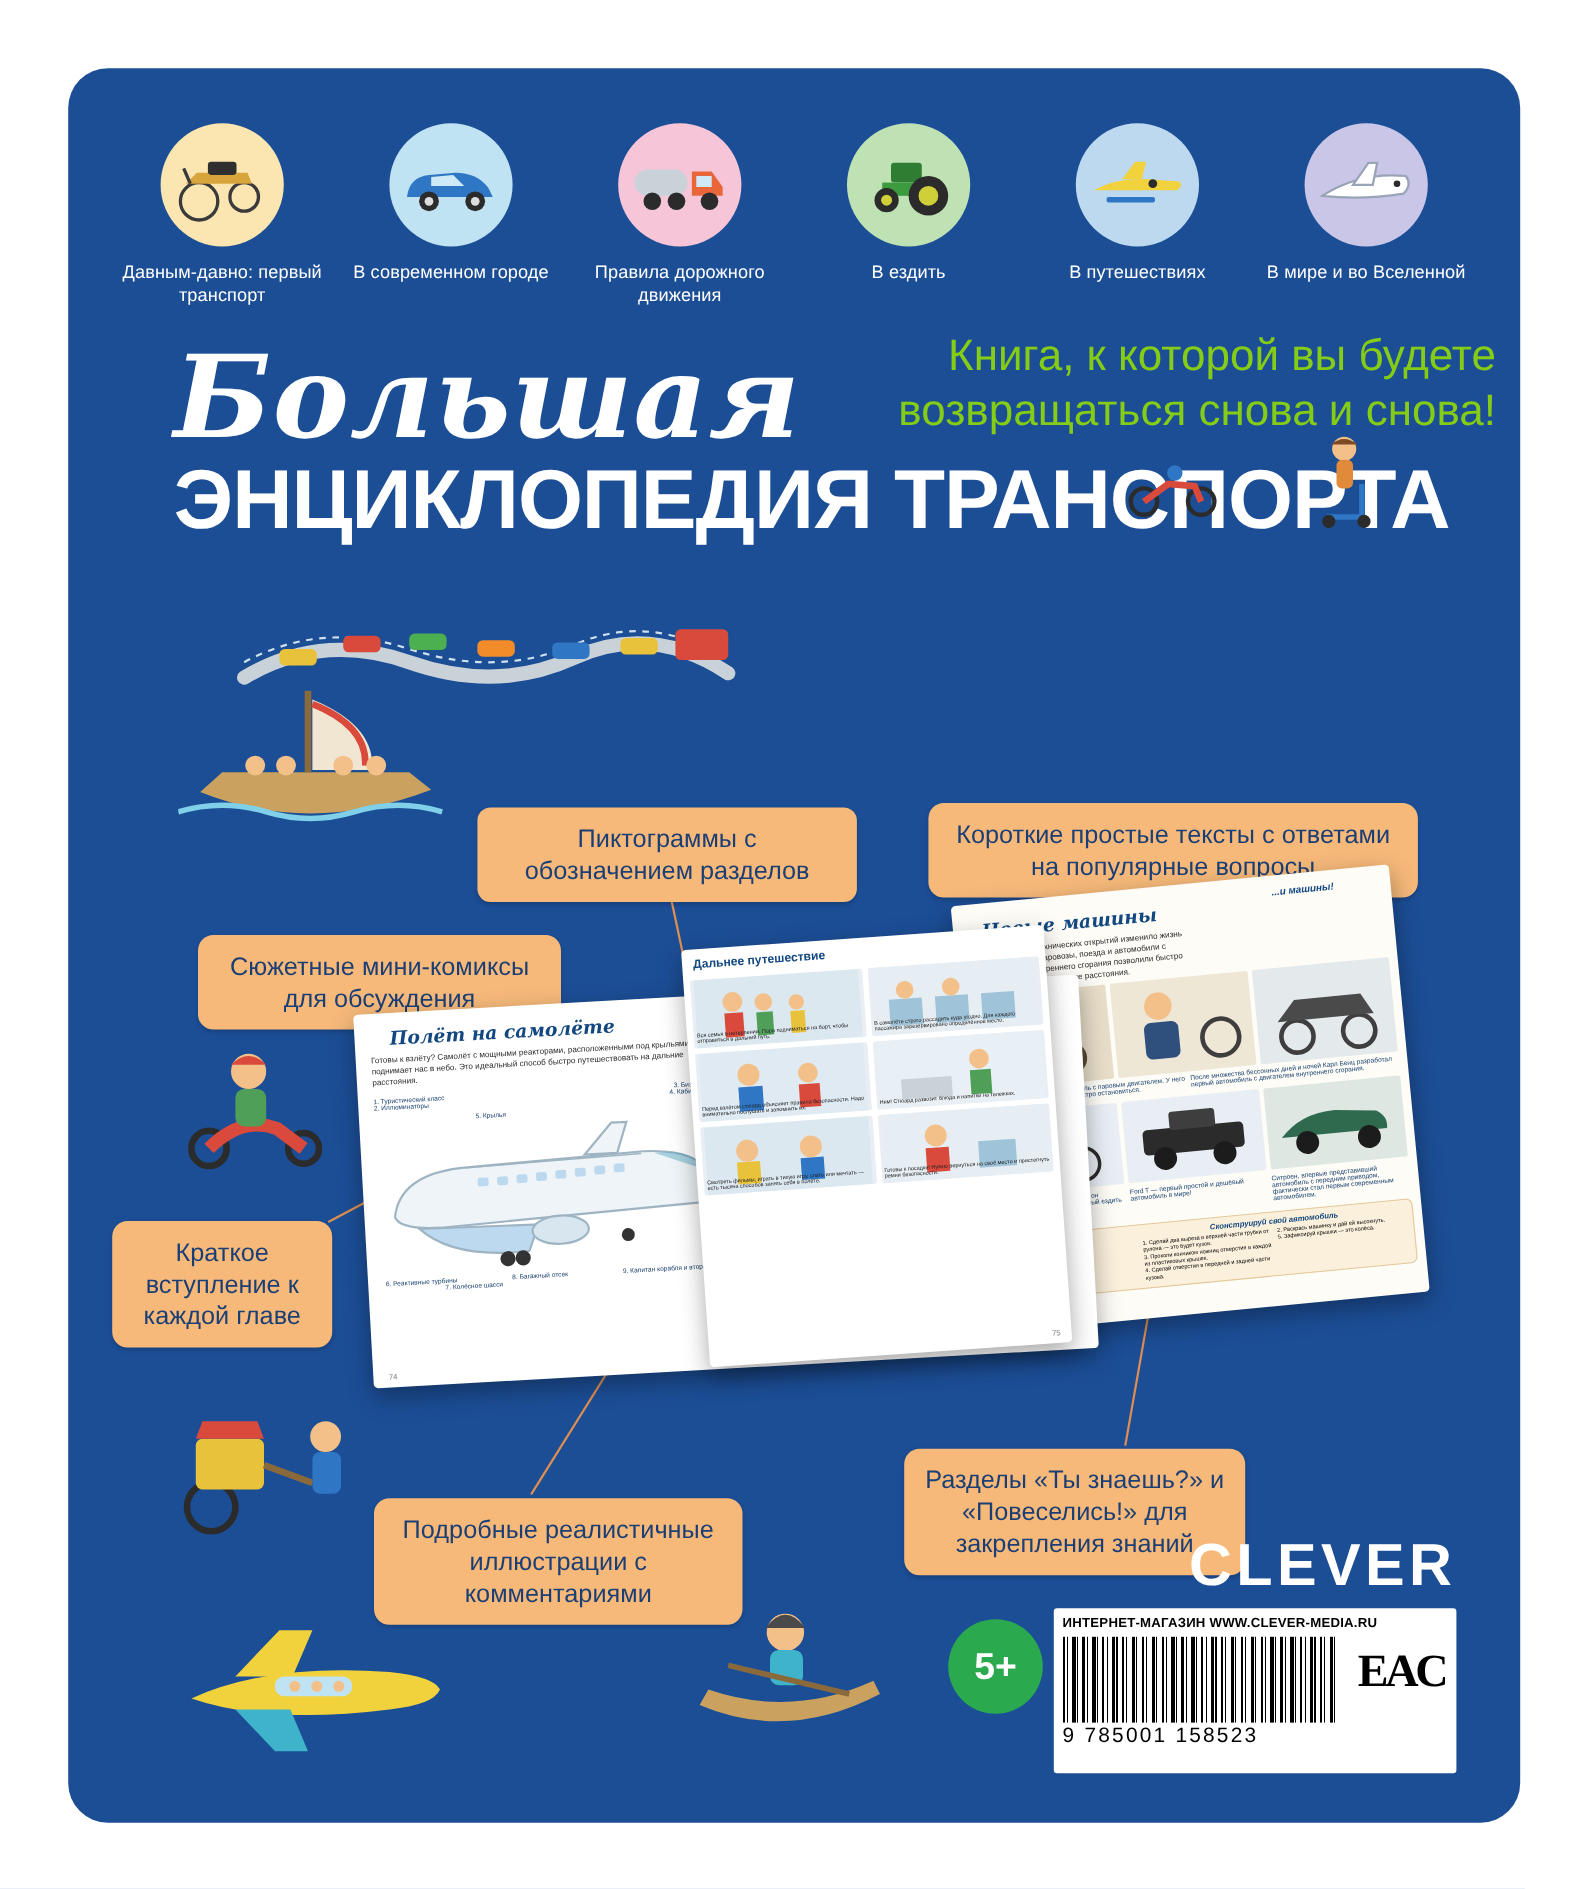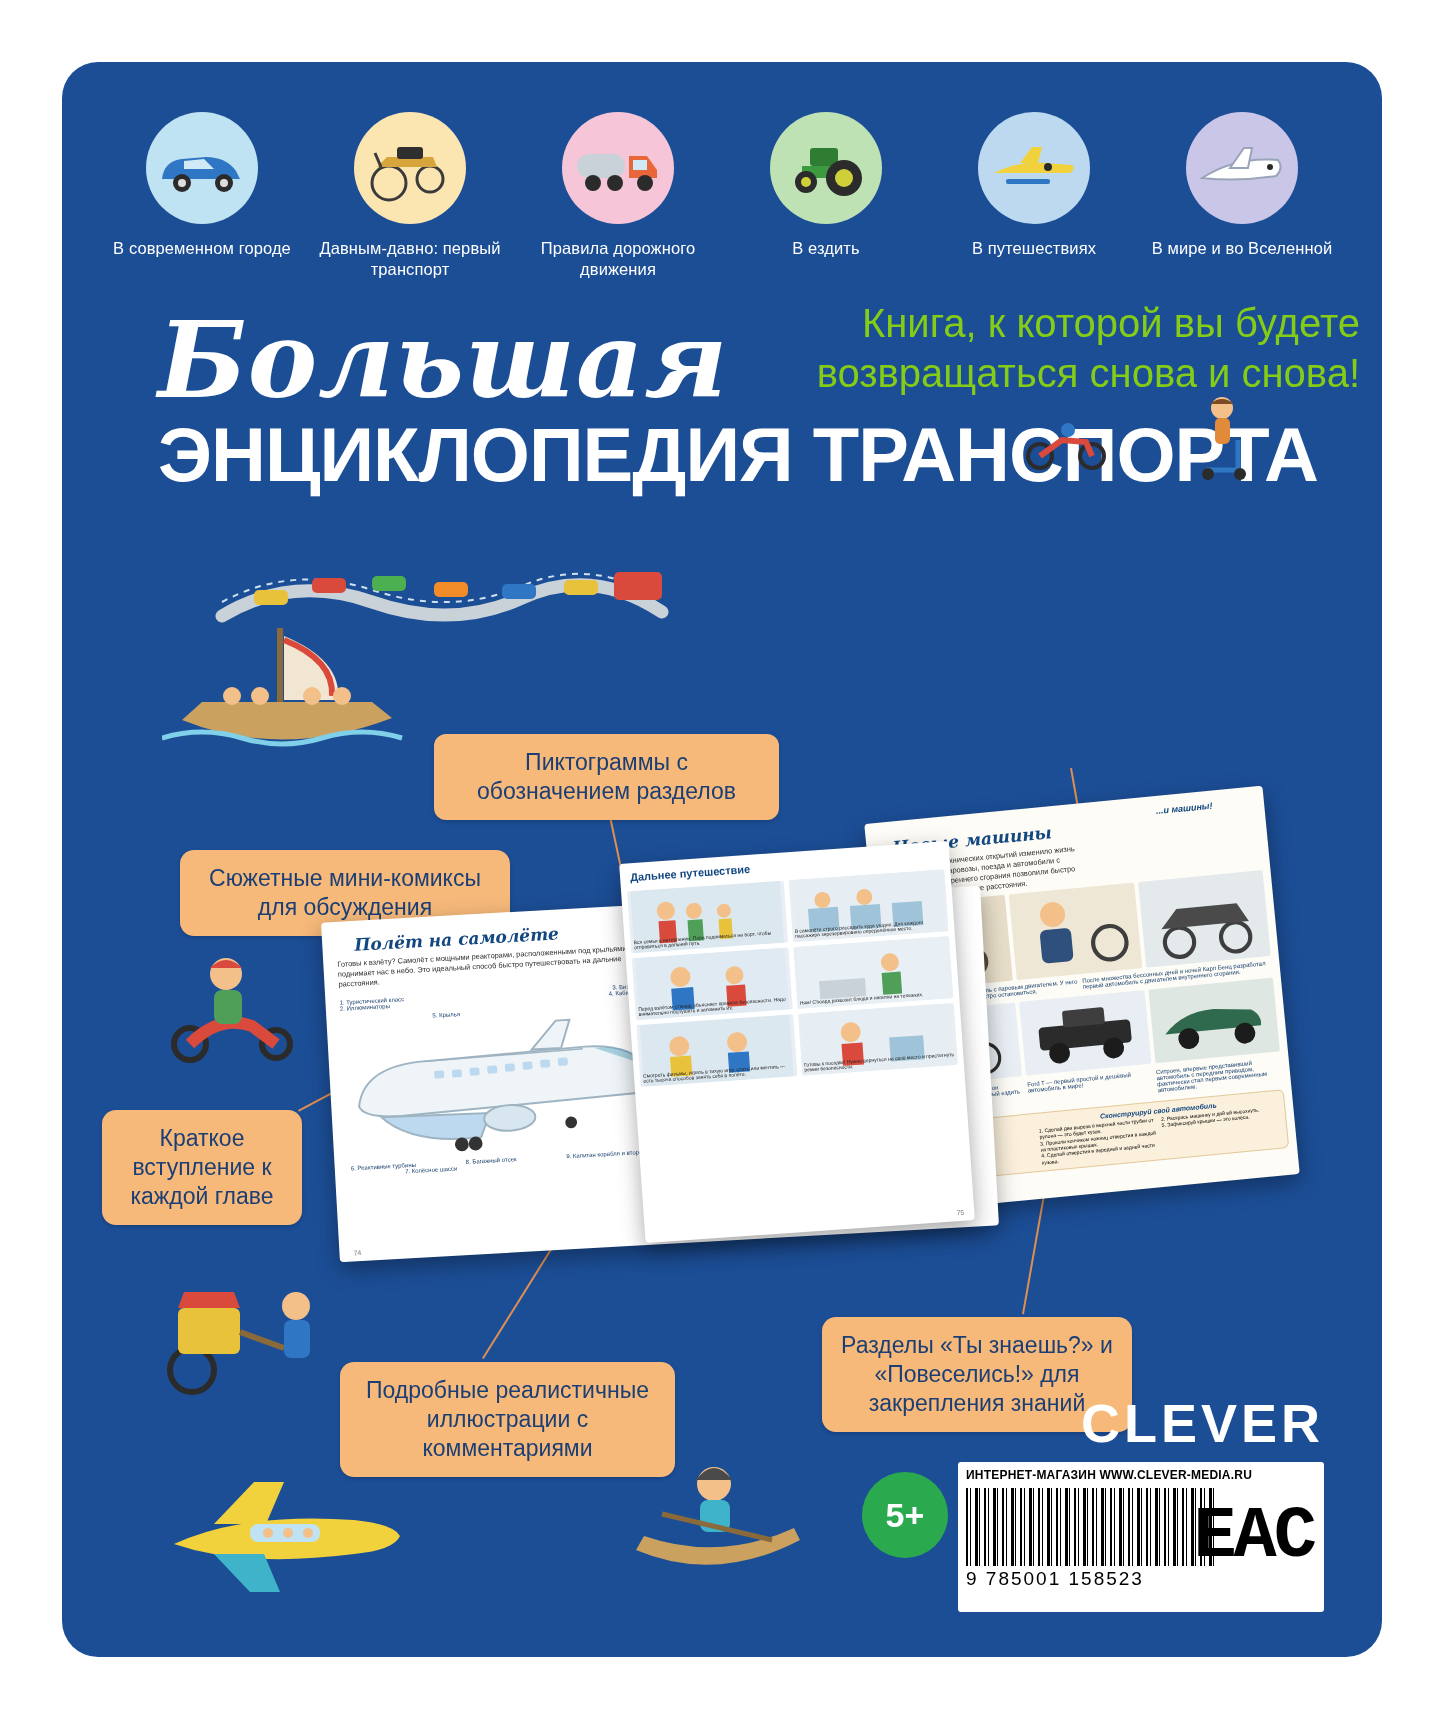--- a/index.html
+++ b/index.html
@@ -242,24 +242,24 @@
   .barcode-num {
     font-size: 19px;
     letter-spacing: 2px;
     color: #000;
     margin-top: 2px;
   }
   .eac {
     position: absolute;
     right: 10px;
     top: 34px;
-    font-size: 72px;
+    font-size: 42px;
     font-weight: bold;
     color: #000;
-    font-family: Liberation Mono, monospace;
+    font-family: Liberation Serif, serif;
     letter-spacing: -3px;
   }
   .age-badge {
     position: absolute;
     left: 800px;
     top: 1410px;
     width: 86px;
     height: 86px;
     border-radius: 50%;
     background: #2aa94f;
@@ -274,44 +274,44 @@
   .deco { position: absolute; }
 </style>
 </head>
 <body>
 
 <div class="cover">
 
   <div class="icon-row">
 
     <div class="icon-cell">
+      <div class="icon-circle" style="background:#fbe5b0">
+        <svg width="86" height="70" viewBox="0 0 86 70">
+          <circle cx="22" cy="50" r="17" fill="none" stroke="#3a3a3a" stroke-width="3"></circle>
+          <circle cx="63" cy="46" r="13" fill="none" stroke="#3a3a3a" stroke-width="3"></circle>
+          <path d="M10 34 H70 L66 24 H20 Z" fill="#d8a53c"></path>
+          <rect x="30" y="14" width="26" height="12" rx="3" fill="#2f2f2f"></rect>
+          <path d="M14 34 L8 20" stroke="#3a3a3a" stroke-width="3"></path>
+        </svg>
+      </div>
+      <div class="icon-caption">Давным-давно: первый транспорт</div>
+    </div>
+
+    <div class="icon-cell">
       <div class="icon-circle" style="background:#bfe3f2">
         <svg width="92" height="62" viewBox="0 0 92 62">
           <path d="M6 42 Q8 24 26 22 L50 20 Q70 20 80 34 L84 42 Z" fill="#2f76c4"></path>
           <path d="M28 24 L48 22 L58 32 H28 Z" fill="#cfe9f7"></path>
           <circle cx="26" cy="46" r="9" fill="#2b2b2b"></circle>
           <circle cx="68" cy="46" r="9" fill="#2b2b2b"></circle>
           <circle cx="26" cy="46" r="4" fill="#ddd"></circle>
           <circle cx="68" cy="46" r="4" fill="#ddd"></circle>
         </svg>
       </div>
       <div class="icon-caption">В современном городе</div>
-    </div>
-
-    <div class="icon-cell">
-      <div class="icon-circle" style="background:#fbe5b0">
-        <svg width="86" height="70" viewBox="0 0 86 70">
-          <circle cx="22" cy="50" r="17" fill="none" stroke="#3a3a3a" stroke-width="3"></circle>
-          <circle cx="63" cy="46" r="13" fill="none" stroke="#3a3a3a" stroke-width="3"></circle>
-          <path d="M10 34 H70 L66 24 H20 Z" fill="#d8a53c"></path>
-          <rect x="30" y="14" width="26" height="12" rx="3" fill="#2f2f2f"></rect>
-          <path d="M14 34 L8 20" stroke="#3a3a3a" stroke-width="3"></path>
-        </svg>
-      </div>
-      <div class="icon-caption">Давным-давно: первый транспорт</div>
     </div>
 
     <div class="icon-cell">
       <div class="icon-circle" style="background:#f6c6d8">
         <svg width="94" height="60" viewBox="0 0 94 60">
           <rect x="6" y="16" width="48" height="24" rx="12" fill="#c9d2d8"></rect>
           <path d="M58 18 h18 l10 14 v8 H58 Z" fill="#e8663a"></path>
           <rect x="62" y="22" width="14" height="10" fill="#cfe9f7"></rect>
           <circle cx="22" cy="45" r="8" fill="#2b2b2b"></circle>
           <circle cx="44" cy="45" r="8" fill="#2b2b2b"></circle>
@@ -455,20 +455,21 @@
   </div>
 
   <div class="leader" style="left:540px; top:712px; width:140px; transform:rotate(78deg);"></div>
   <div class="leader" style="left:1010px; top:706px; width:120px; transform:rotate(80deg);"></div>
   <div class="leader" style="left:405px; top:842px; width:180px; transform:rotate(36deg);"></div>
   <div class="leader" style="left:236px; top:1048px; width:150px; transform:rotate(-28deg);"></div>
   <div class="leader" style="left:420px; top:1296px; width:140px; transform:rotate(-58deg);"></div>
   <div class="leader" style="left:960px; top:1252px; width:140px; transform:rotate(-80deg);"></div>
 
   <div class="callout co-pictograms">Пиктограммы с обозначением разделов</div>
+  <div class="callout co-texts">Короткие простые тексты с ответами на популярные вопросы</div>
   <div class="callout co-comics">Сюжетные мини-комиксы для обсуждения</div>
   <div class="callout co-illustr">Подробные реалистичные иллюстрации с комментариями</div>
   <div class="callout co-intro">Краткое вступление к каждой главе</div>
   <div class="callout co-sections">Разделы «Ты знаешь?» и «Повеселись!» для закрепления знаний</div>
 
   <div class="spread spread-right">
     <div style="display:flex">
       <div style="width:60%; padding:6px 4px 0 6px; box-sizing:border-box">
         <div class="page-head" style="margin-left:20px">Новые машины</div>
         <div class="page-intro">Время великих технических открытий изменило жизнь людей. Первые паровозы, поезда и автомобили с двигателями внутреннего сгорания позволили быстро перемещаться на большие расстояния.</div>

